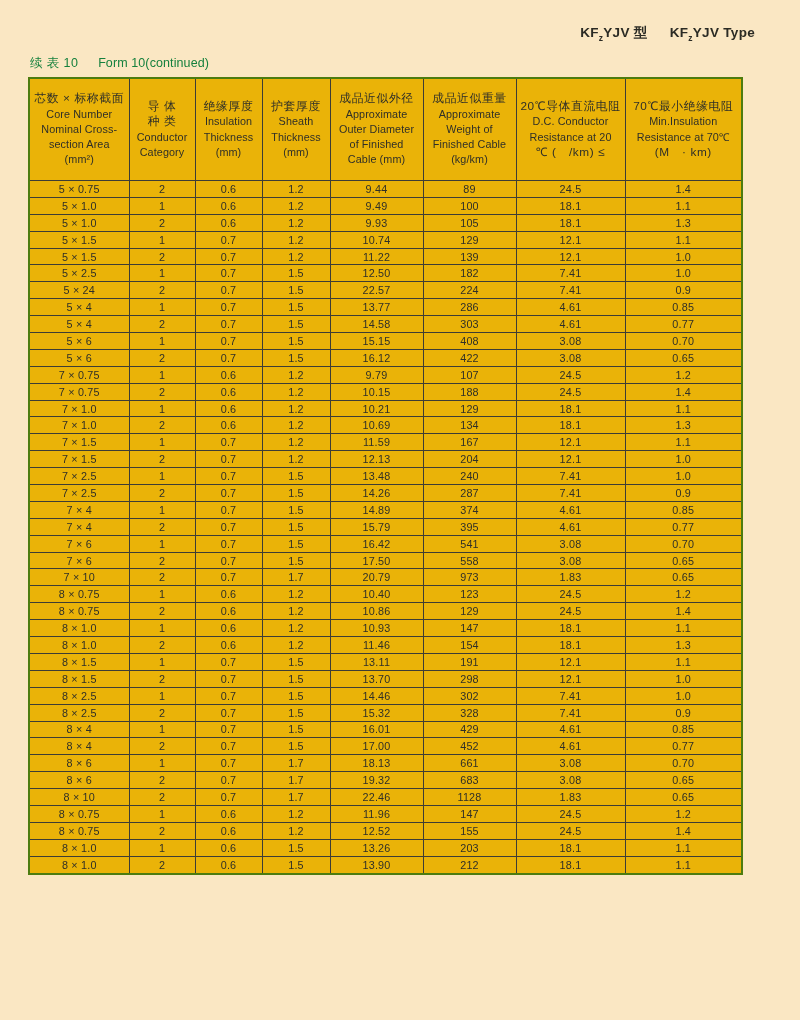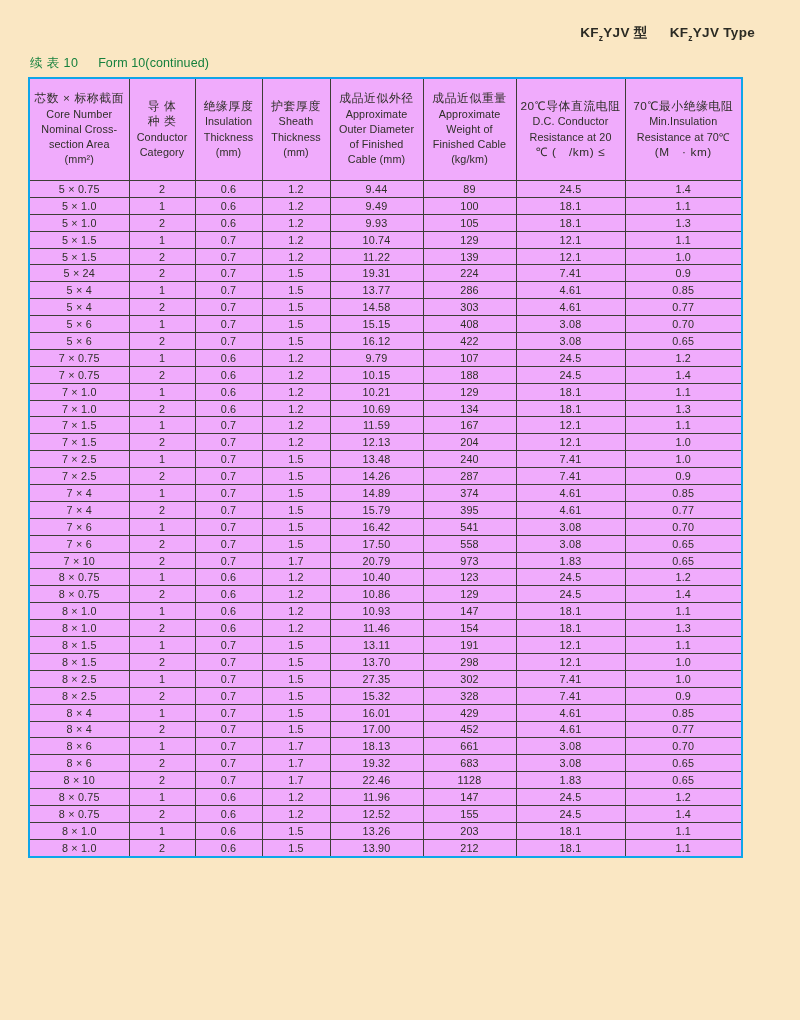--- a/index.html
+++ b/index.html
@@ -36,22 +36,22 @@
   }
   .caption .caption-en { margin-left:16px; letter-spacing:.1px; }
 
   
   table.spec {
     position:absolute;
     left:28px; top:77px;
     width:713px;
     border-collapse:collapse;
     table-layout:fixed;
-    border:2px solid #0ea5e9;
-    background:#f0abfc;
+    border:2px solid #4d7c0f;
+    background:#eab308;
   }
   table.spec th, table.spec td {
     border:1.5px solid #3d3d35;
     padding:0 1px;
     text-align:center;
     vertical-align:middle;
     overflow:hidden;
   }
   table.spec th {
     height:101px;
@@ -190,25 +190,35 @@
         <td>5 × 1.5</td>
         <td>2</td>
         <td>0.7</td>
         <td>1.2</td>
         <td>11.22</td>
         <td>139</td>
         <td>12.1</td>
         <td>1.0</td>
       </tr>
       <tr>
+        <td>5 × 2.5</td>
+        <td>1</td>
+        <td>0.7</td>
+        <td>1.5</td>
+        <td>12.50</td>
+        <td>182</td>
+        <td>7.41</td>
+        <td>1.0</td>
+      </tr>
+      <tr>
         <td>5 × 24</td>
         <td>2</td>
         <td>0.7</td>
         <td>1.5</td>
-        <td>19.31</td>
+        <td>22.57</td>
         <td>224</td>
         <td>7.41</td>
         <td>0.9</td>
       </tr>
       <tr>
         <td>5 × 4</td>
         <td>1</td>
         <td>0.7</td>
         <td>1.5</td>
         <td>13.77</td>
@@ -434,21 +444,21 @@
         <td>13.70</td>
         <td>298</td>
         <td>12.1</td>
         <td>1.0</td>
       </tr>
       <tr>
         <td>8 × 2.5</td>
         <td>1</td>
         <td>0.7</td>
         <td>1.5</td>
-        <td>27.35</td>
+        <td>14.46</td>
         <td>302</td>
         <td>7.41</td>
         <td>1.0</td>
       </tr>
       <tr>
         <td>8 × 2.5</td>
         <td>2</td>
         <td>0.7</td>
         <td>1.5</td>
         <td>15.32</td>

